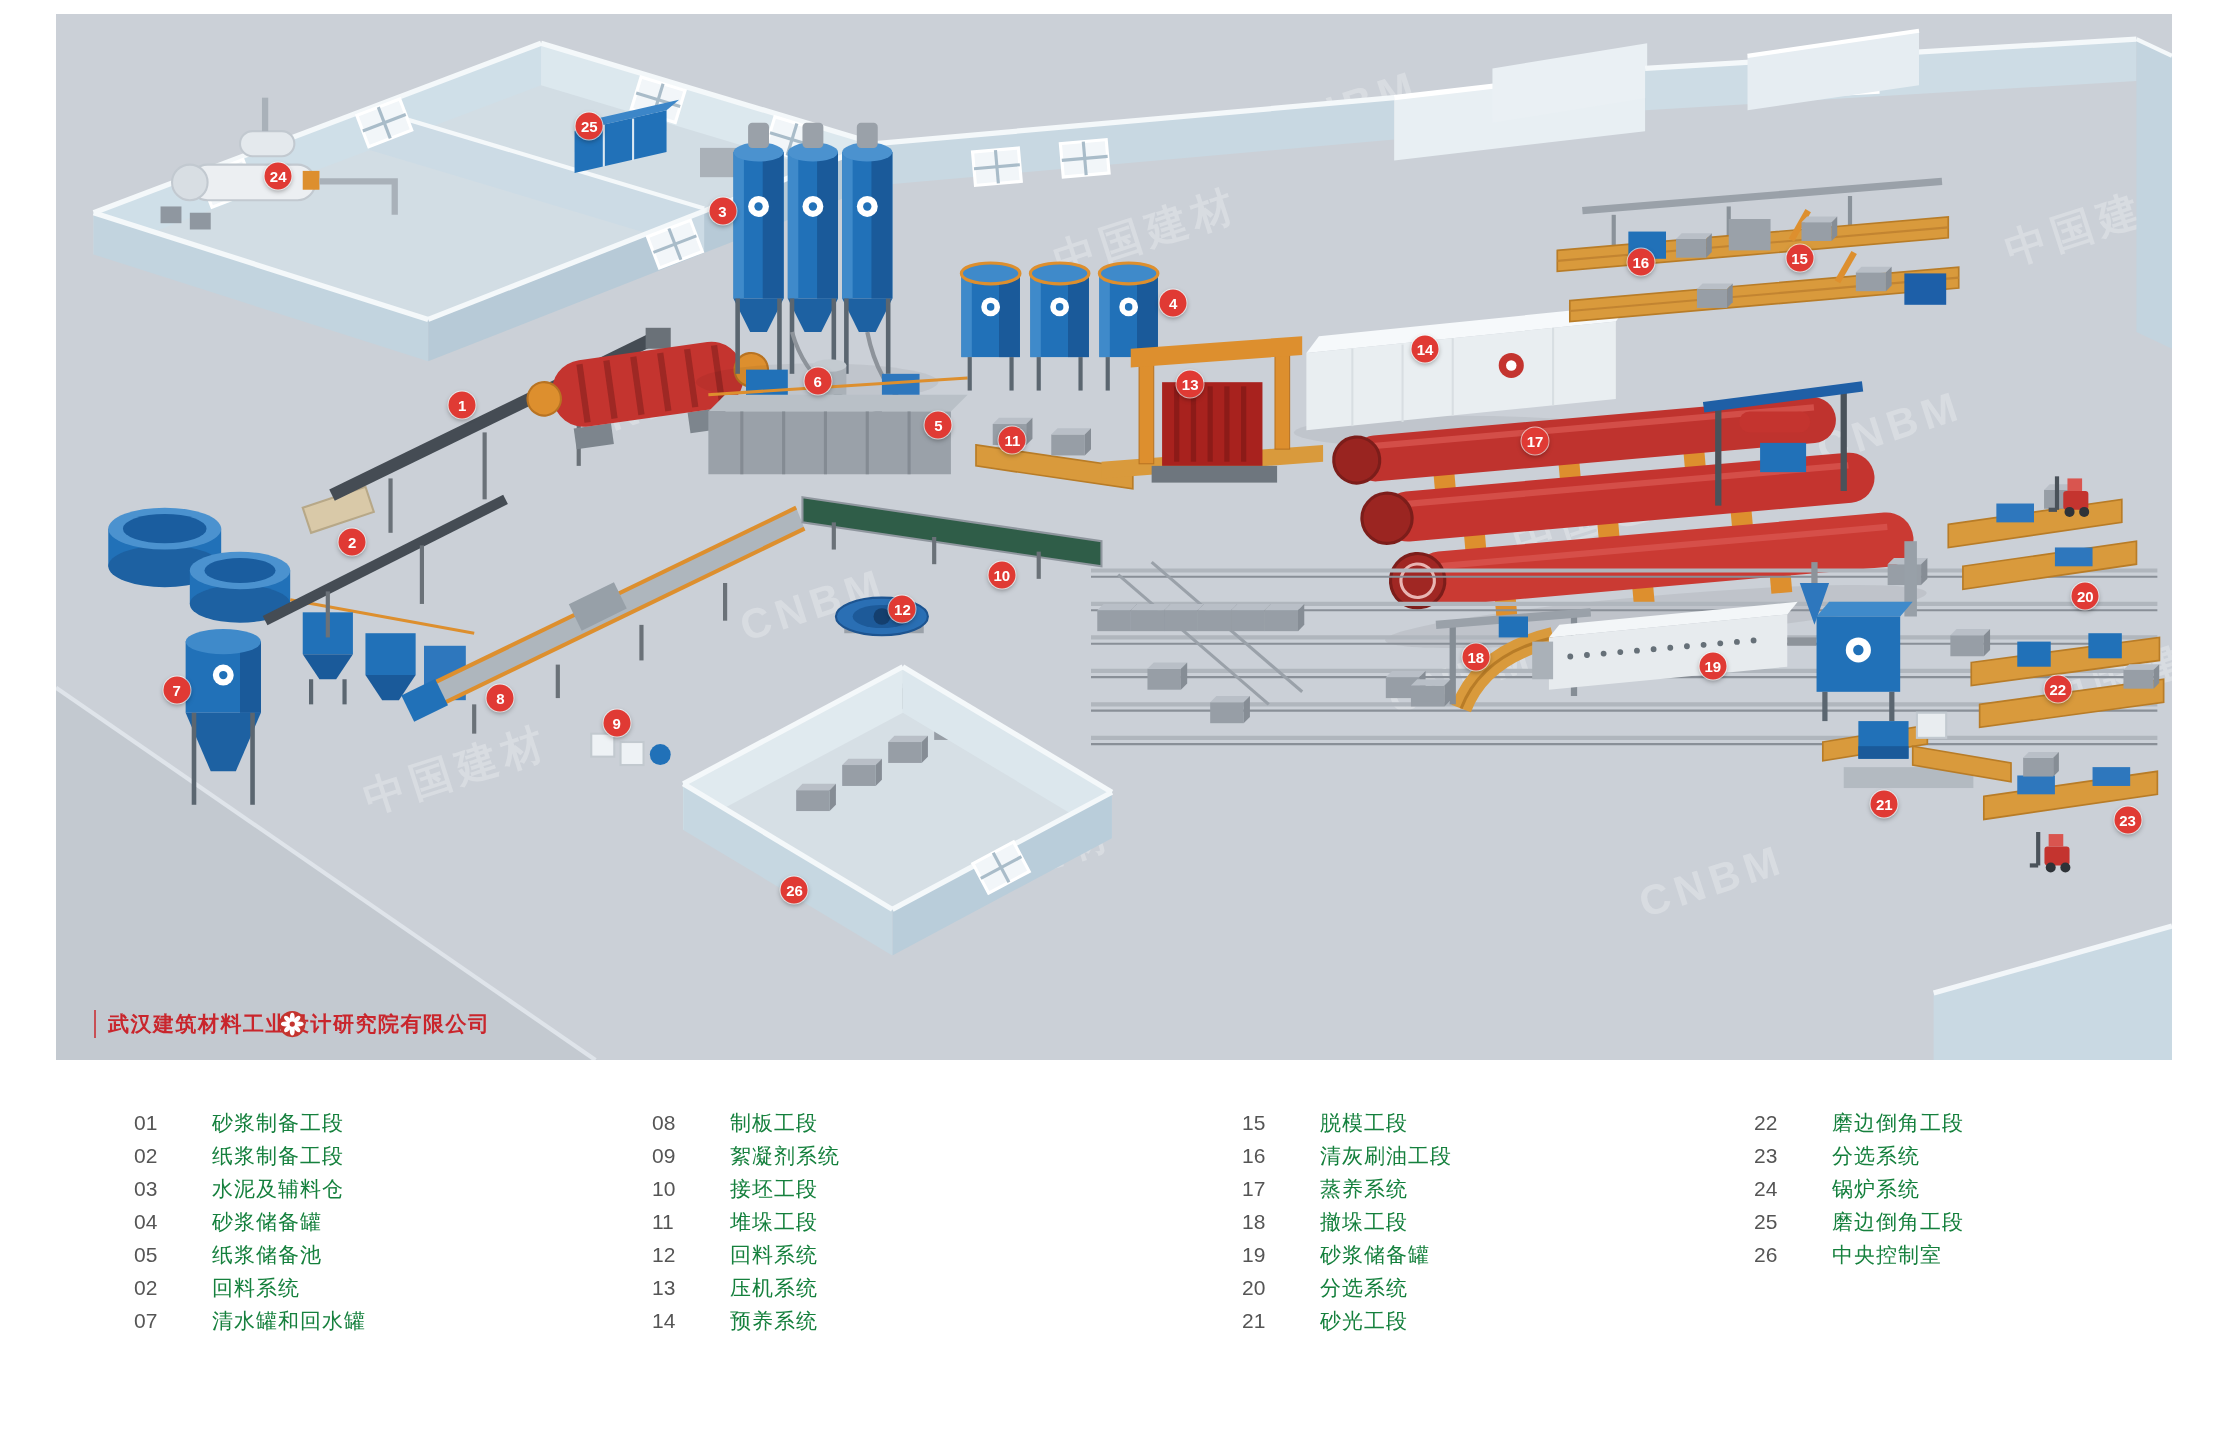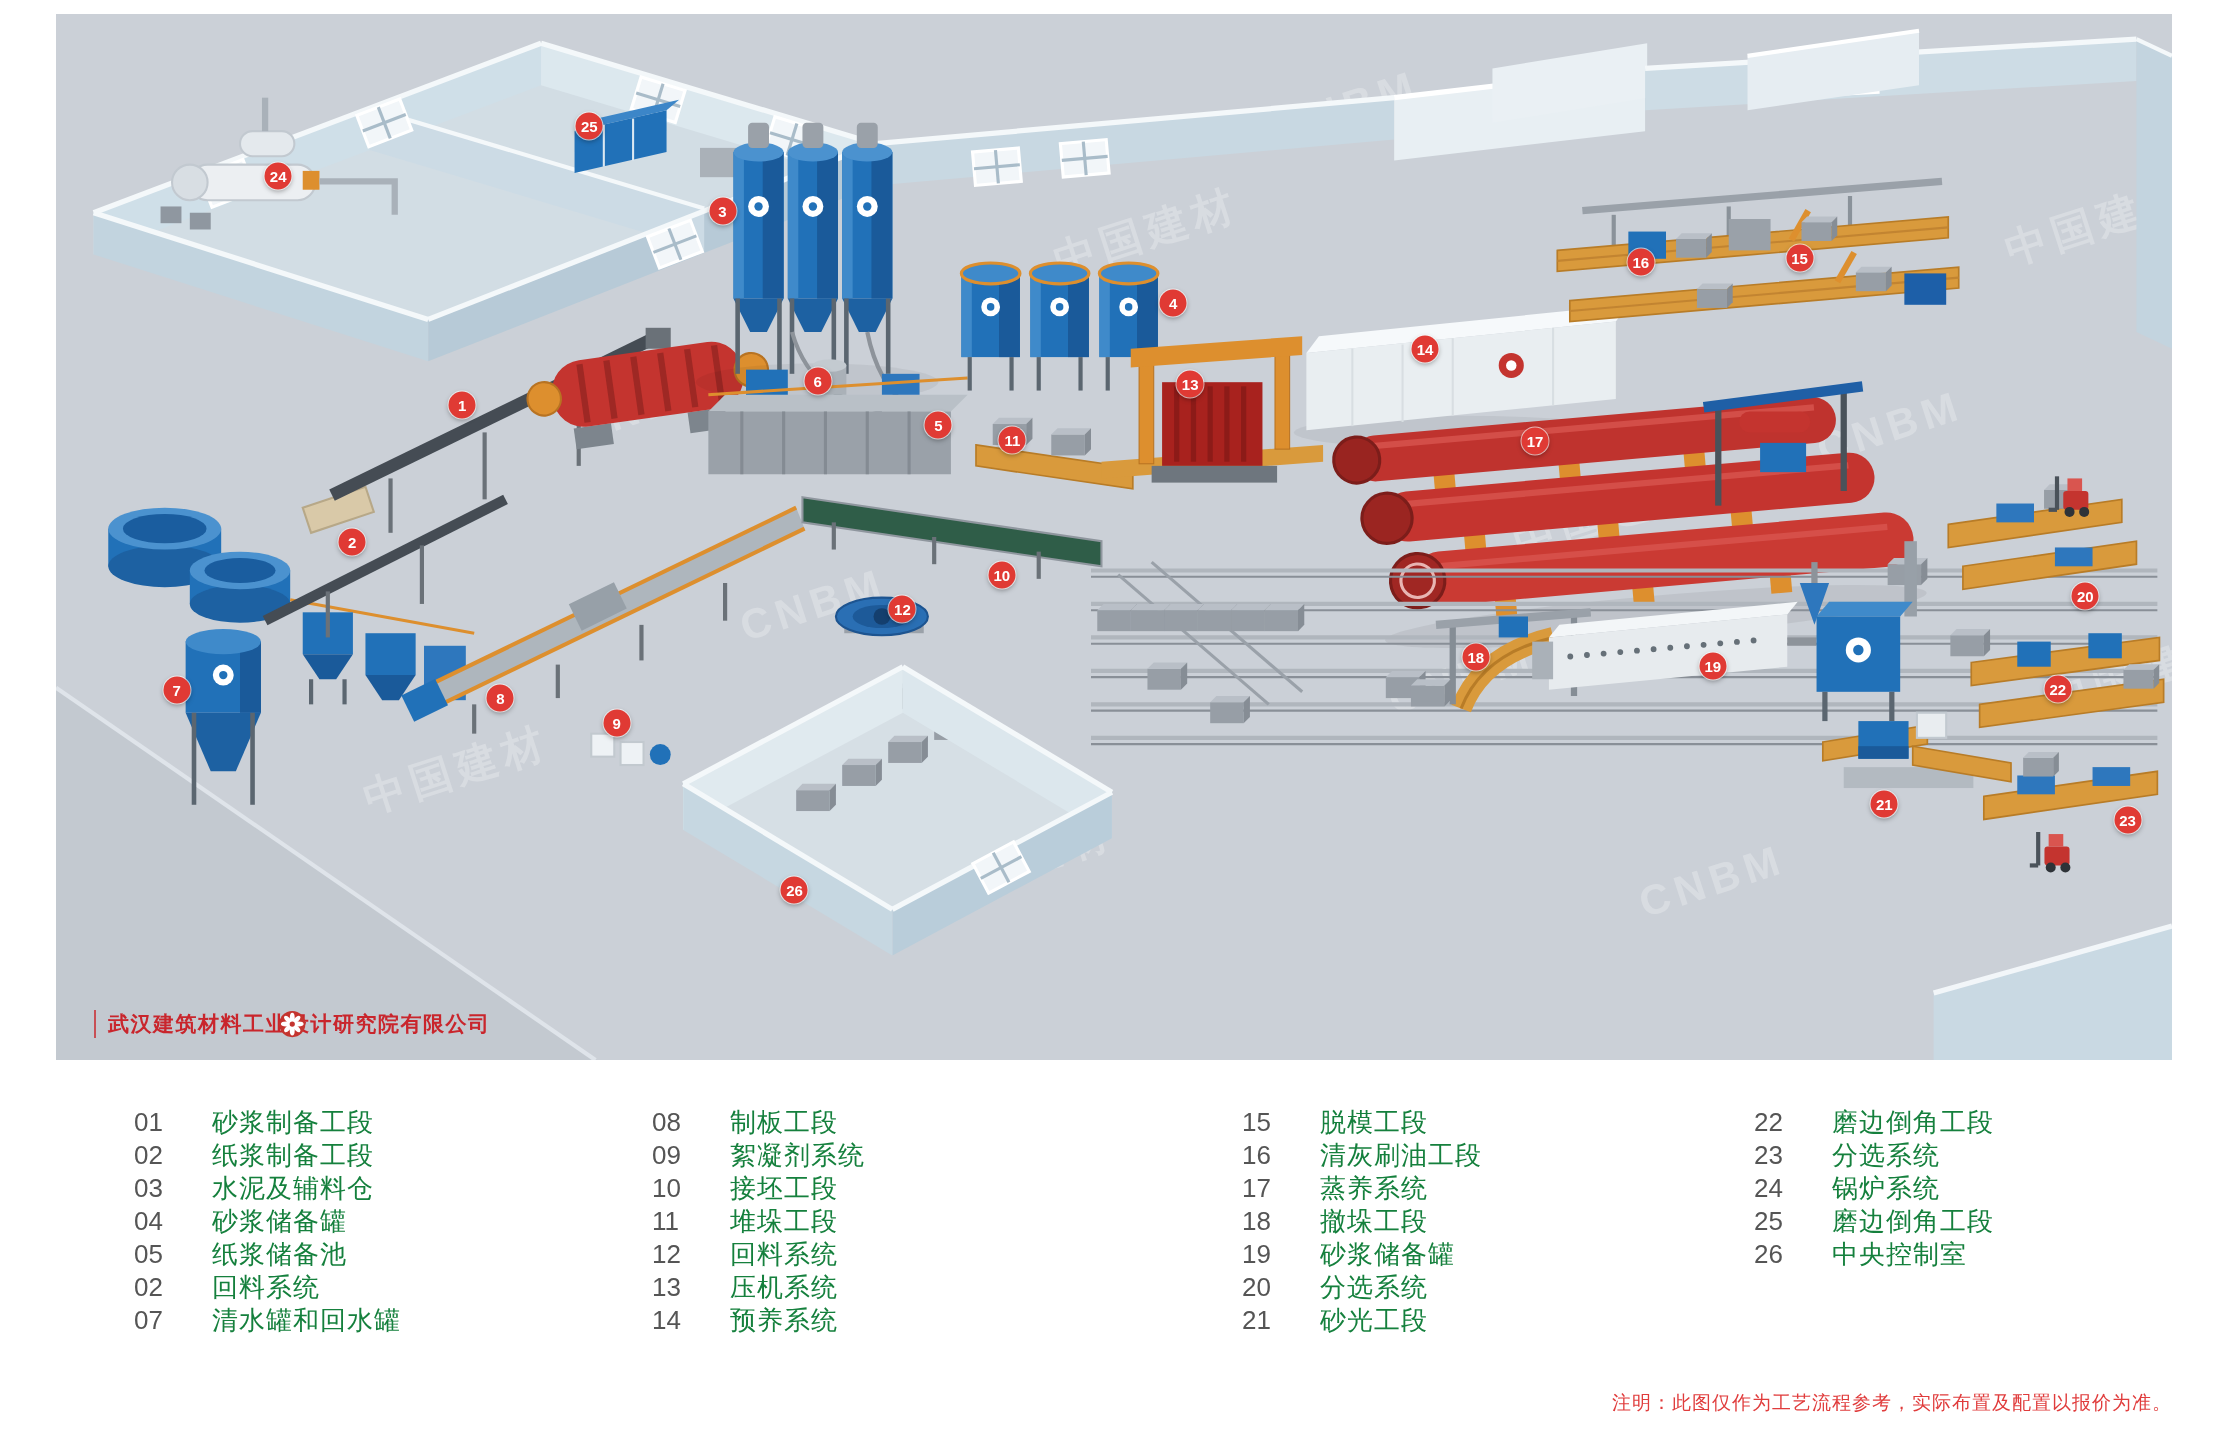--- a/index.html
+++ b/index.html
@@ -21,21 +21,21 @@
   .brand-sep{width:2px;height:28px;background:var(--brand-red,#c9252c);opacity:.75}
   .brand-name{color:var(--brand-red,#c9252c);font-size:21px;font-weight:bold;letter-spacing:1.5px}
 
   
   .legend{position:absolute;left:0;top:1106px;width:2228px;height:240px}
   .legend-col{position:absolute;top:0}
   .legend-col:nth-child(1){left:134px}
   .legend-col:nth-child(2){left:652px}
   .legend-col:nth-child(3){left:1242px}
   .legend-col:nth-child(4){left:1754px}
-  .legend .row{display:flex;align-items:center;height:33px;font-size:26px;color:#4a4a4a}
+  .legend .row{display:flex;align-items:center;height:33px;font-size:21px;color:#4a4a4a}
   .legend .num{width:78px;color:#555;flex:0 0 auto}
   .legend .label{color:#15803d;letter-spacing:1px}
 
   .note{position:absolute;right:56px;top:1390px;color:var(--note-red,#e03c3c);font-size:19px;letter-spacing:1px;z-index:4}
 </style>
 </head>
 <body>
 
 <div class="page">
 
@@ -707,14 +707,13 @@
           <span class="num">25</span>
           <span class="label">磨边倒角工段</span>
         </div>
         <div class="row">
           <span class="num">26</span>
           <span class="label">中央控制室</span>
         </div>
       </div>
   </div>
 
-  <div class="note">注明：此图仅作为工艺流程参考，实际布置及配置以报价为准。</div>
 </div>
 
 </body></html>

